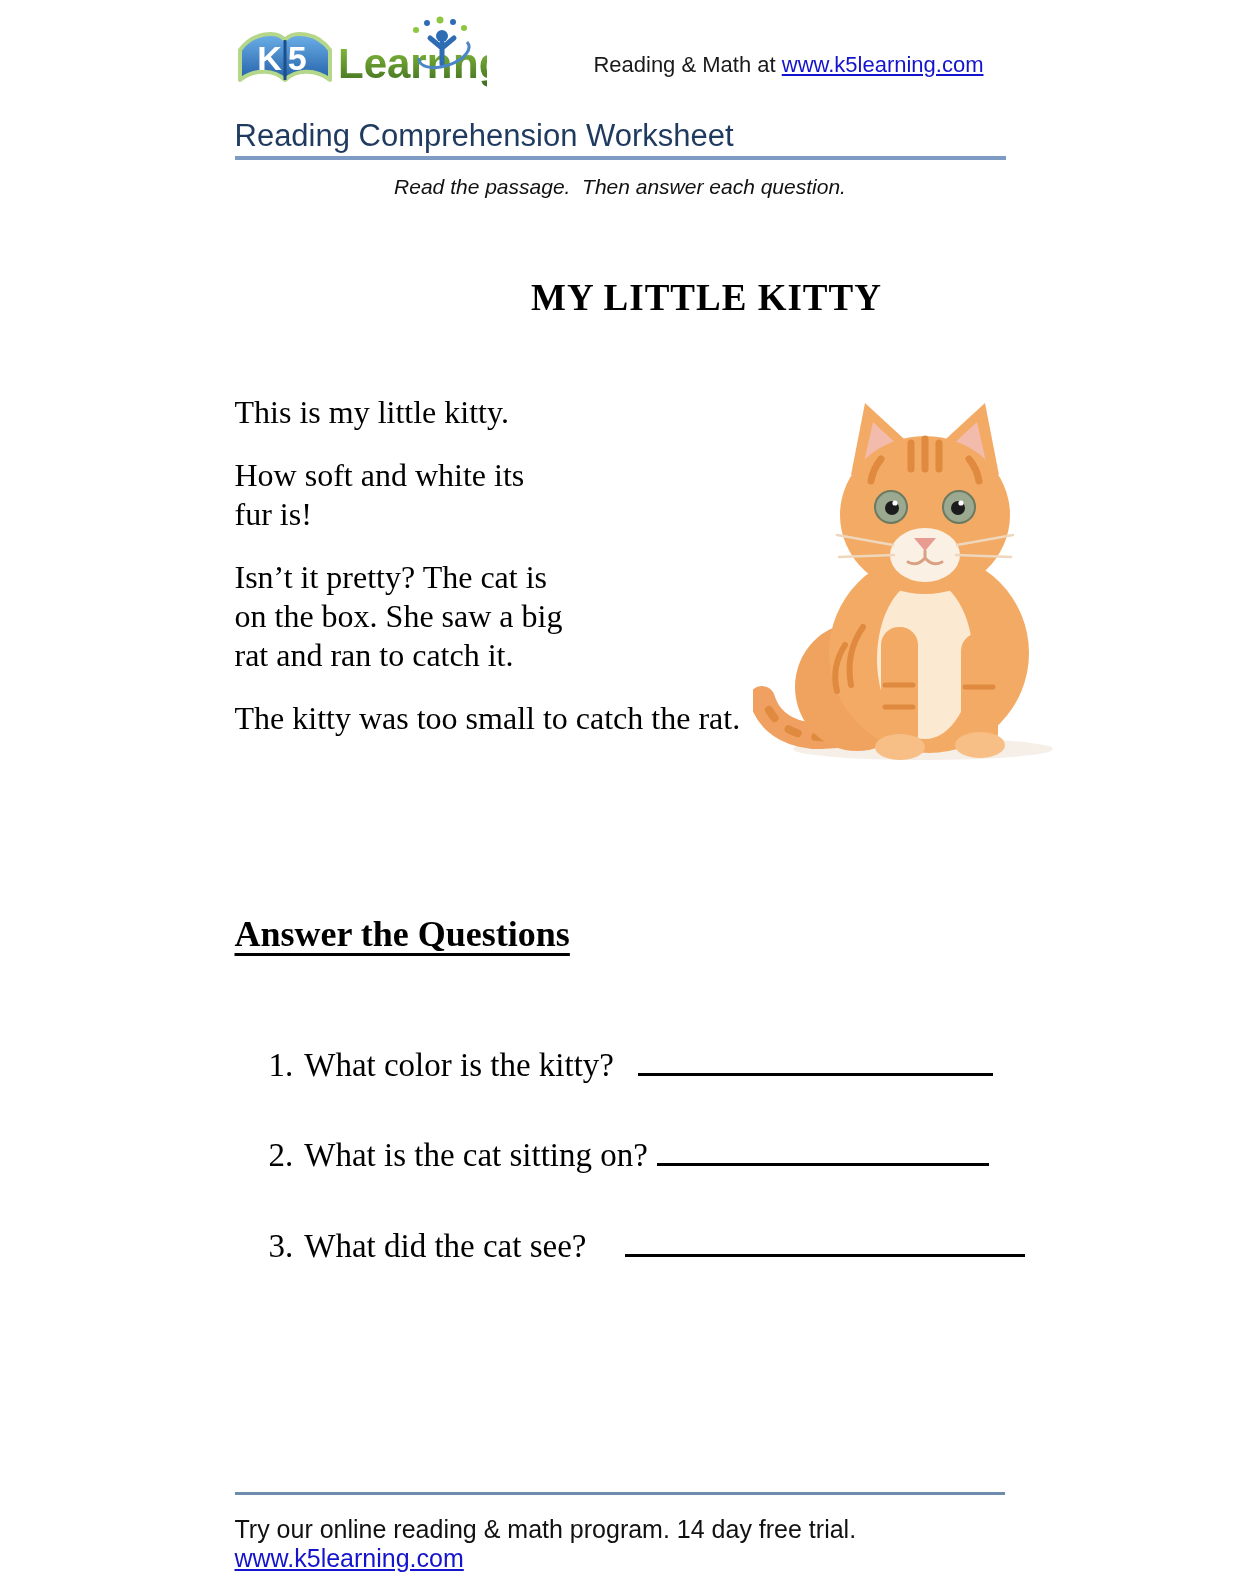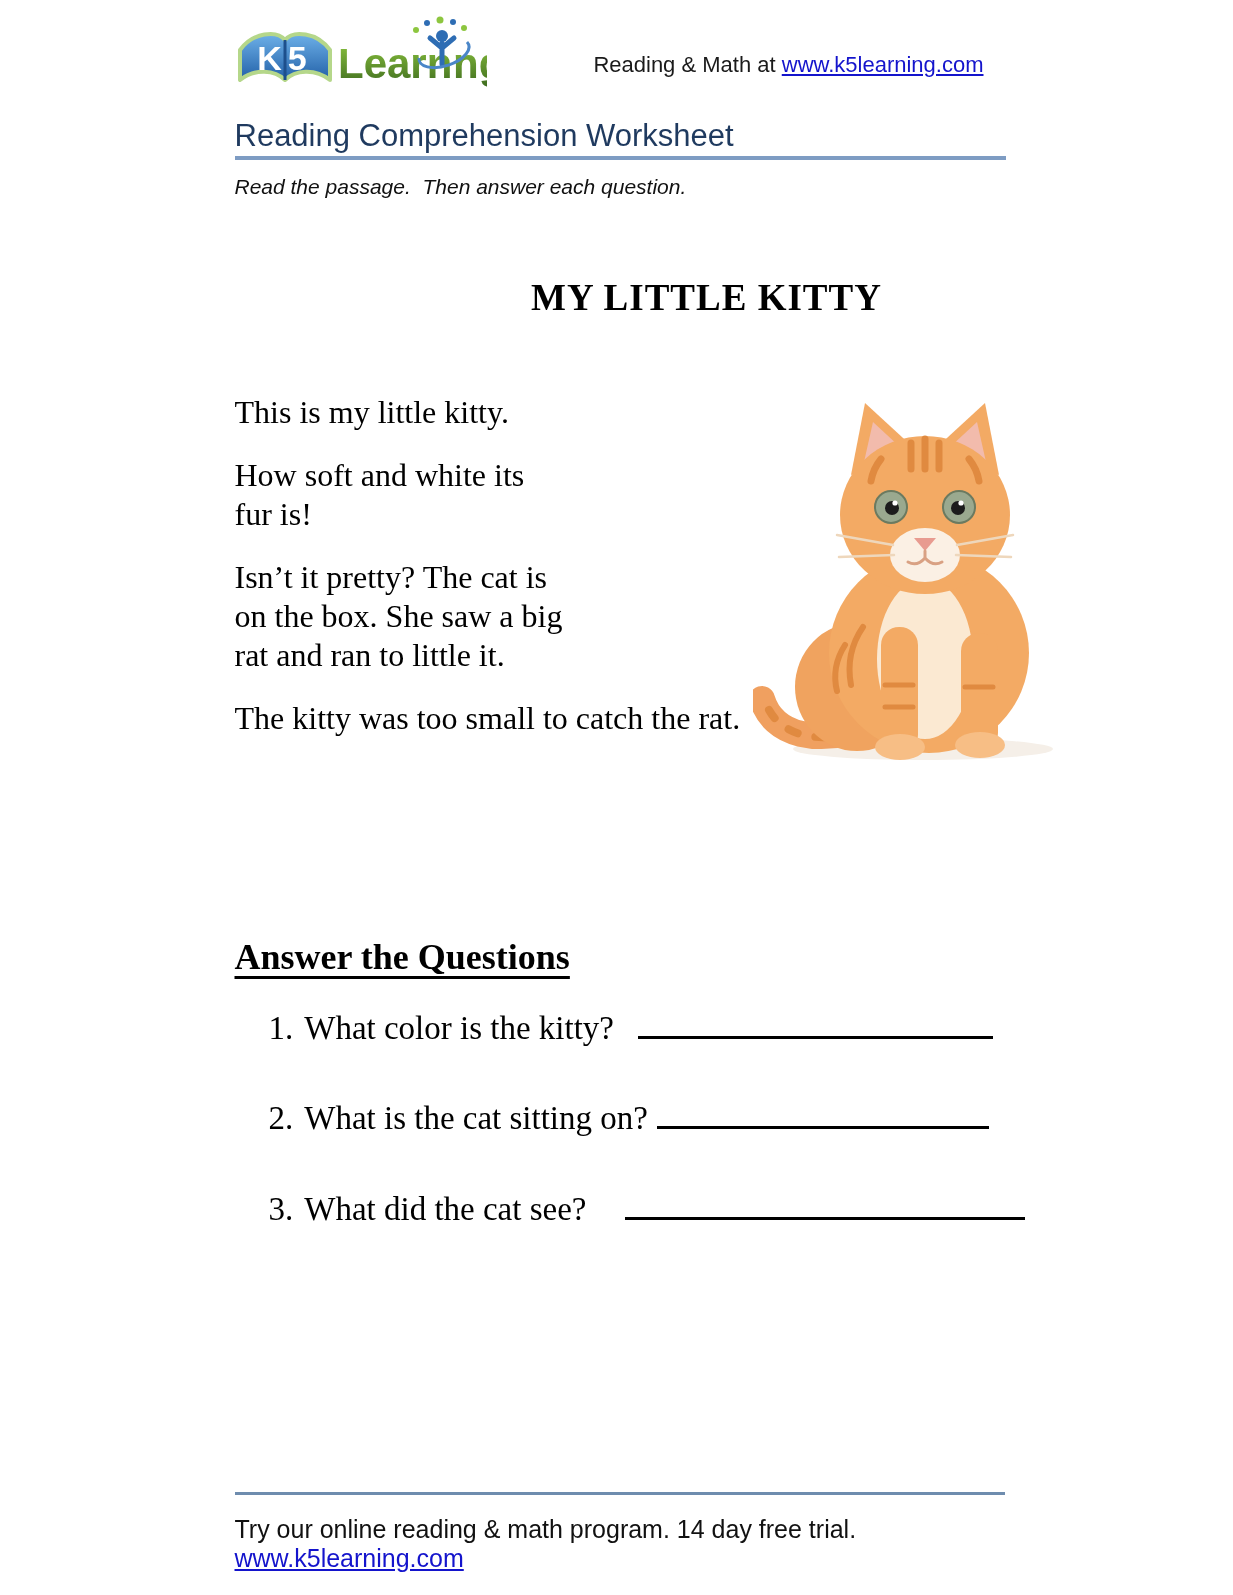--- a/index.html
+++ b/index.html
@@ -18,43 +18,43 @@
   .tagline a { color:#1414cc; text-decoration:underline; cursor:pointer; }
 
   
   .ws-title-block { position:absolute; top:118px; left:148px; right:141px; }
   .ws-title {
     font-family:"Liberation Sans", sans-serif; font-size:31px; font-weight:400;
     color:#1f3a5f; padding-bottom:2px; border-bottom:4px solid #7e9cc3;
   }
   .instructions {
     margin-top:15px; font-family:"Liberation Sans", sans-serif;
-    font-style:italic; font-size:21px; color:#111; white-space:pre-wrap;
+    font-style:italic; font-size:21px; color:#111; white-space:pre-wrap;text-align:center;
   }
 
   
   .passage-title {
     position:absolute; top:276px; left:148px; width:944px;
     text-align:center; font-size:37px; font-weight:bold; letter-spacing:1px;
   }
   .passage { position:absolute; top:393px; left:148px; width:944px;
     font-size:32px; line-height:1.22; }
   .passage p { margin:0 0 24px 0; white-space:pre-line; }
   .kitten-figure { position:absolute; left:518px; top:2px;
     width:320px; height:370px; }
   .kitten-svg { width:100%; height:100%; display:block; }
 
   
   .answers-heading {
-    position:absolute; top:936px; left:148px;
+    position:absolute; top:913px; left:148px;
     font-size:36px; font-weight:bold;
     text-decoration:underline; text-decoration-thickness:3px; text-underline-offset:7px;
   }
   .questions { position:absolute; top:1002px; left:148px; width:944px; }
-  .question-row { margin-bottom:46px; font-size:33px; white-space:nowrap; }
+  .question-row { margin-bottom:46px; font-size:33px; white-space:nowrap;margin-top:37px; }
   .q-number { display:inline-block; margin-left:34px; }
   .q-text { margin-left:11px; }
   .q-blank { display:inline-block; border-bottom:3px solid #000; height:1.02em; }
   .q-blank.b1 { width:355px; margin-left:24px; }
   .q-blank.b2 { width:332px; margin-left:9px; }
   .q-blank.b3 { width:400px; margin-left:39px; }
   .q-blank.b4 { width:318px; margin-left:19px; }
 
   
   .footer {
@@ -161,21 +161,21 @@
         <path d="M172 156 v7 M172 163 q-8 9 -17 4 M172 163 q8 9 17 4" stroke="#d9a183" stroke-width="3" fill="none" stroke-linecap="round"></path>
 
         <path d="M140 150 L84 140 M141 160 L86 162 M204 150 L260 140 M203 160 L258 162" stroke="#eed7bc" stroke-width="2.5" stroke-linecap="round"></path>
       </svg>
     </div>
     <p>This is my little kitty.</p>
     <p>How soft and white its
 fur is!</p>
     <p>Isn’t it pretty? The cat is
 on the box. She saw a big
-rat and ran to little it.</p>
+rat and ran to catch it.</p>
     <p>The kitty was too small to catch the rat.</p>
   </div>
 
   <div class="answers-heading">Answer the Questions</div>
 
   <div class="questions">
     <div class="question-row">
       <span class="q-number">1.</span><span class="q-text">What color is the kitty?</span><span class="q-blank b1"></span>
     </div>
     <div class="question-row">

